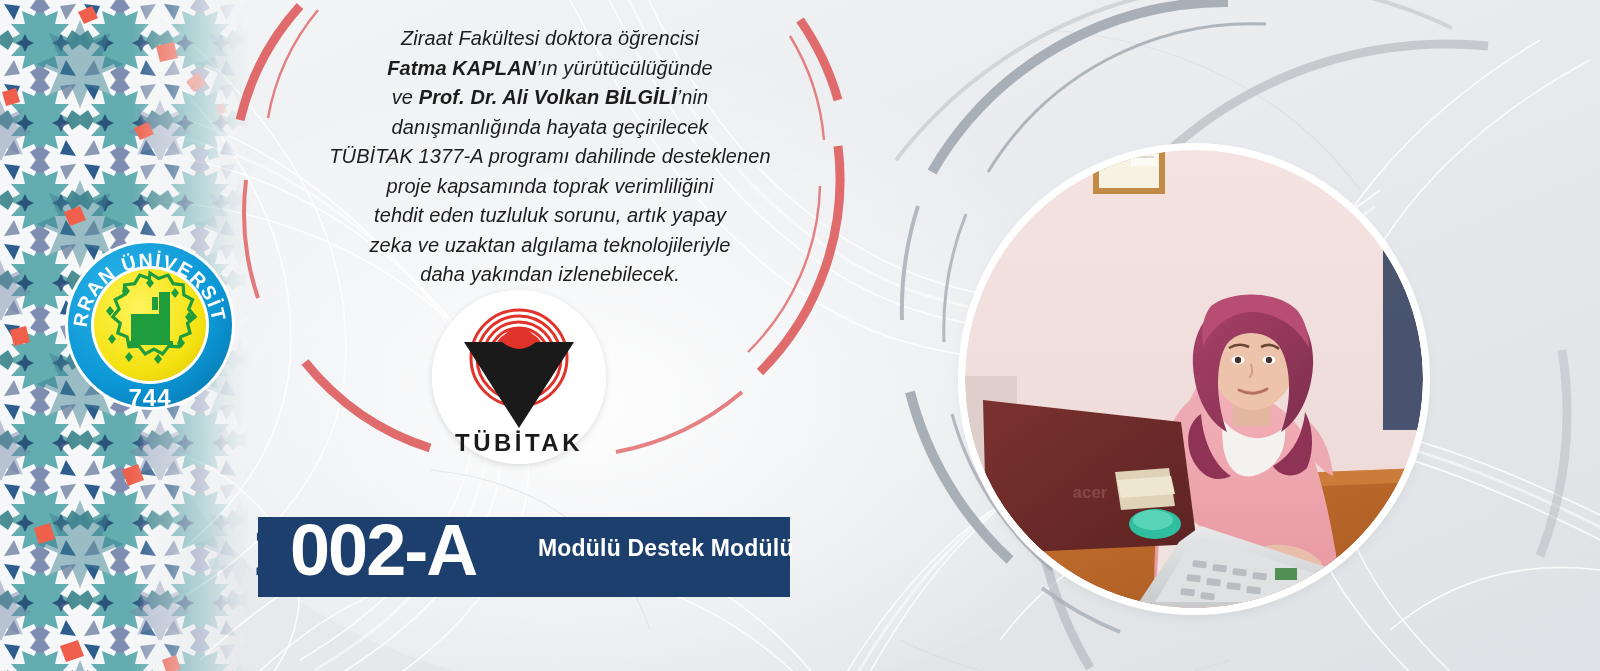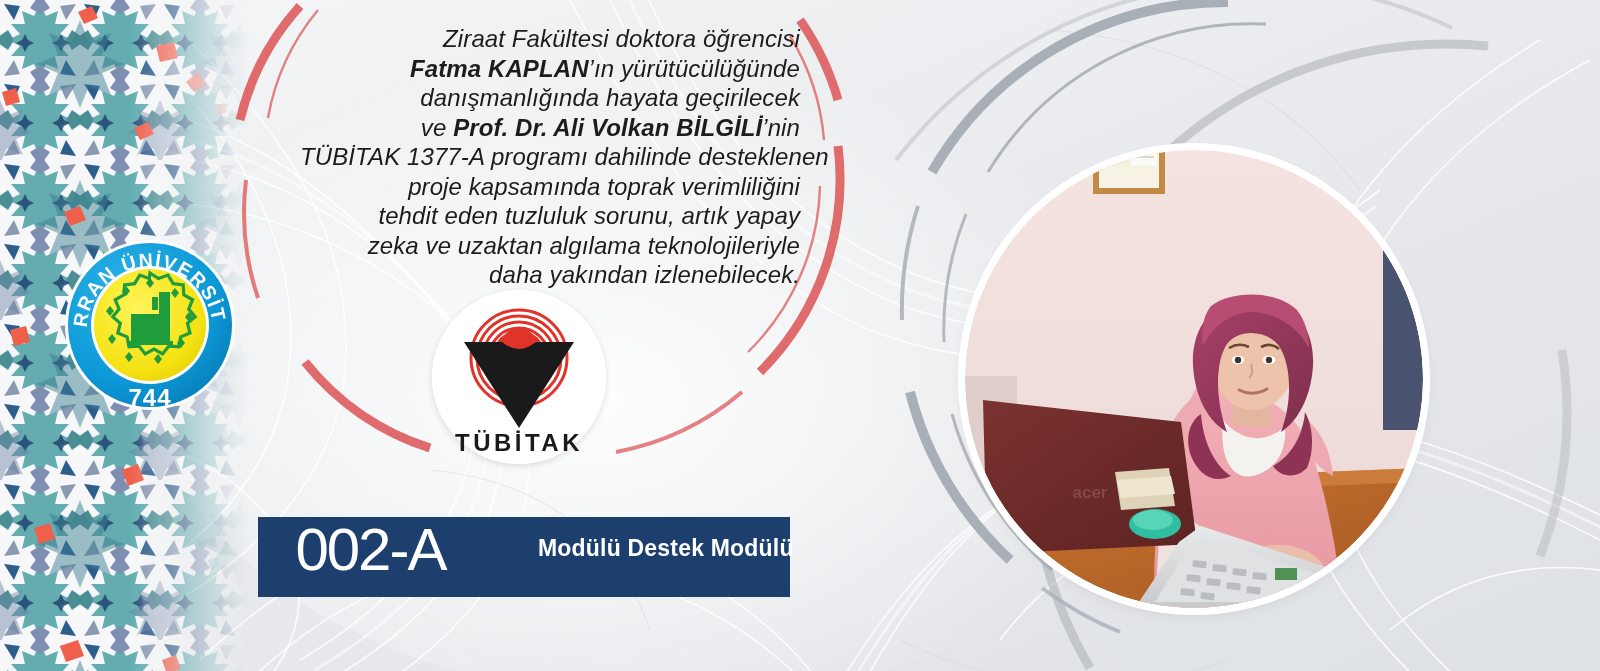--- a/index.html
+++ b/index.html
@@ -24,23 +24,23 @@
   }
   .mosaic svg{display:block;}
 
   
   .arcs{position:absolute;inset:0;pointer-events:none;}
   .arcs svg{width:100%;height:100%;display:block;}
 
   
   .textblock{
     position:absolute;left:300px;top:24px;width:500px;
-    text-align:right;
+    text-align:center;
     font-style:italic;
-    font-size:24px;
+    font-size:20px;
     line-height:29.5px;
     color:#1c1c1c;
     letter-spacing:.1px;
     z-index:6;
   }
   .textblock .ln{display:block;white-space:nowrap;}
   .textblock b{font-weight:bold;font-style:italic;}
 
   
   .tubitak{
@@ -59,22 +59,22 @@
   }
   .harran svg{display:block;}
 
   
   .banner{
     position:absolute;left:258px;top:517px;width:532px;height:80px;
     background:#1d3f6e;
     z-index:5;
   }
   .banner-code{
-    position:absolute;left:264px;top:500px;
-    font-size:60px;font-weight:normal;letter-spacing:-2px;
+    position:absolute;left:252px;top:500px;
+    font-size:72px;font-weight:bold;letter-spacing:-2px;
     color:#ffffff;
     line-height:100px;
     z-index:6;
     font-family:"Liberation Sans",sans-serif;
   }
   .banner-code .first{color:#1d3f6e;}
   .banner-sub{
     position:absolute;left:538px;top:535px;
     font-size:23px;font-weight:bold;color:#ffffff;
     letter-spacing:.2px;
@@ -256,22 +256,22 @@
         <path d="M1488,46 A414,414 0 0 0 1090,668" stroke-width="9" opacity=".55"></path>
         <path d="M1452,28 A452,452 0 0 0 896,160" stroke-width="4" opacity=".4"></path>
         <path d="M1540,556 A398,398 0 0 0 1562,350" stroke-width="9" opacity=".4"></path>
       </g>
     </svg>
   </div>
 
   <div class="textblock">
     <span class="ln">Ziraat Fakültesi doktora öğrencisi</span>
     <span class="ln"><b>Fatma KAPLAN</b>’ın yürütücülüğünde</span>
+    <span class="ln">ve <b>Prof. Dr. Ali Volkan BİLGİLİ</b>’nin</span>
     <span class="ln">danışmanlığında hayata geçirilecek</span>
-    <span class="ln">ve <b>Prof. Dr. Ali Volkan BİLGİLİ</b>’nin</span>
     <span class="ln">TÜBİTAK 1377-A programı dahilinde desteklenen</span>
     <span class="ln">proje kapsamında toprak verimliliğini</span>
     <span class="ln">tehdit eden tuzluluk sorunu, artık yapay</span>
     <span class="ln">zeka ve uzaktan algılama teknolojileriyle</span>
     <span class="ln">daha yakından izlenebilecek.</span>
   </div>
 
   <div class="tubitak">
     <svg width="174" height="174" viewBox="0 0 174 174" xmlns="http://www.w3.org/2000/svg">
       <circle cx="87" cy="87" r="87" fill="#ffffff"></circle>

